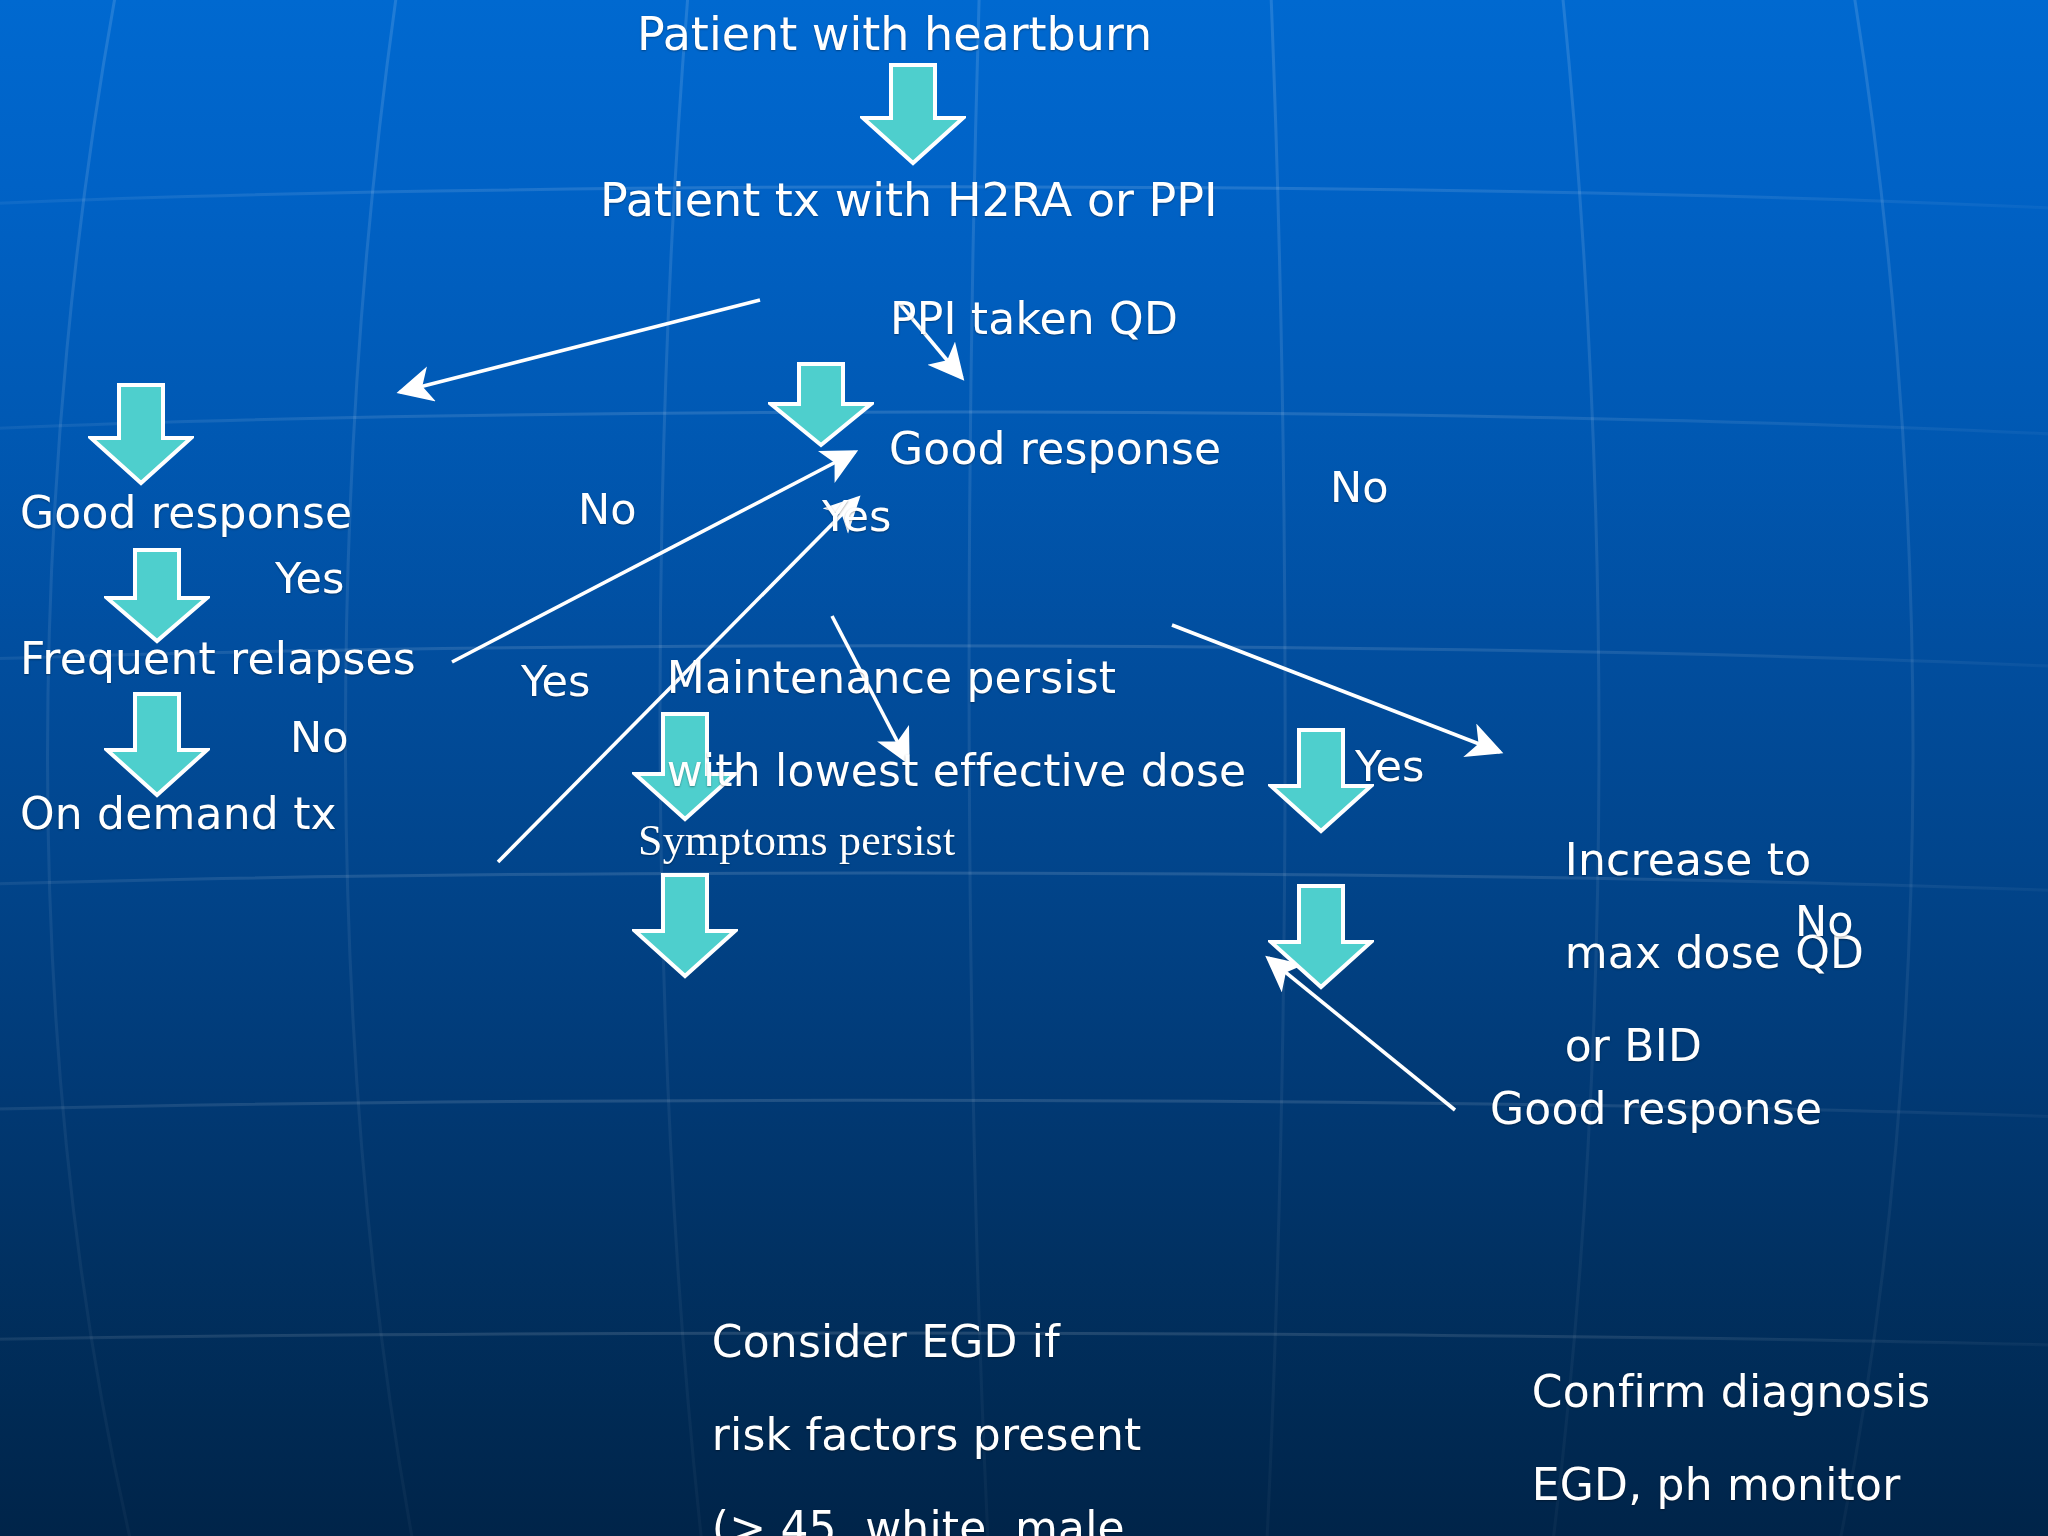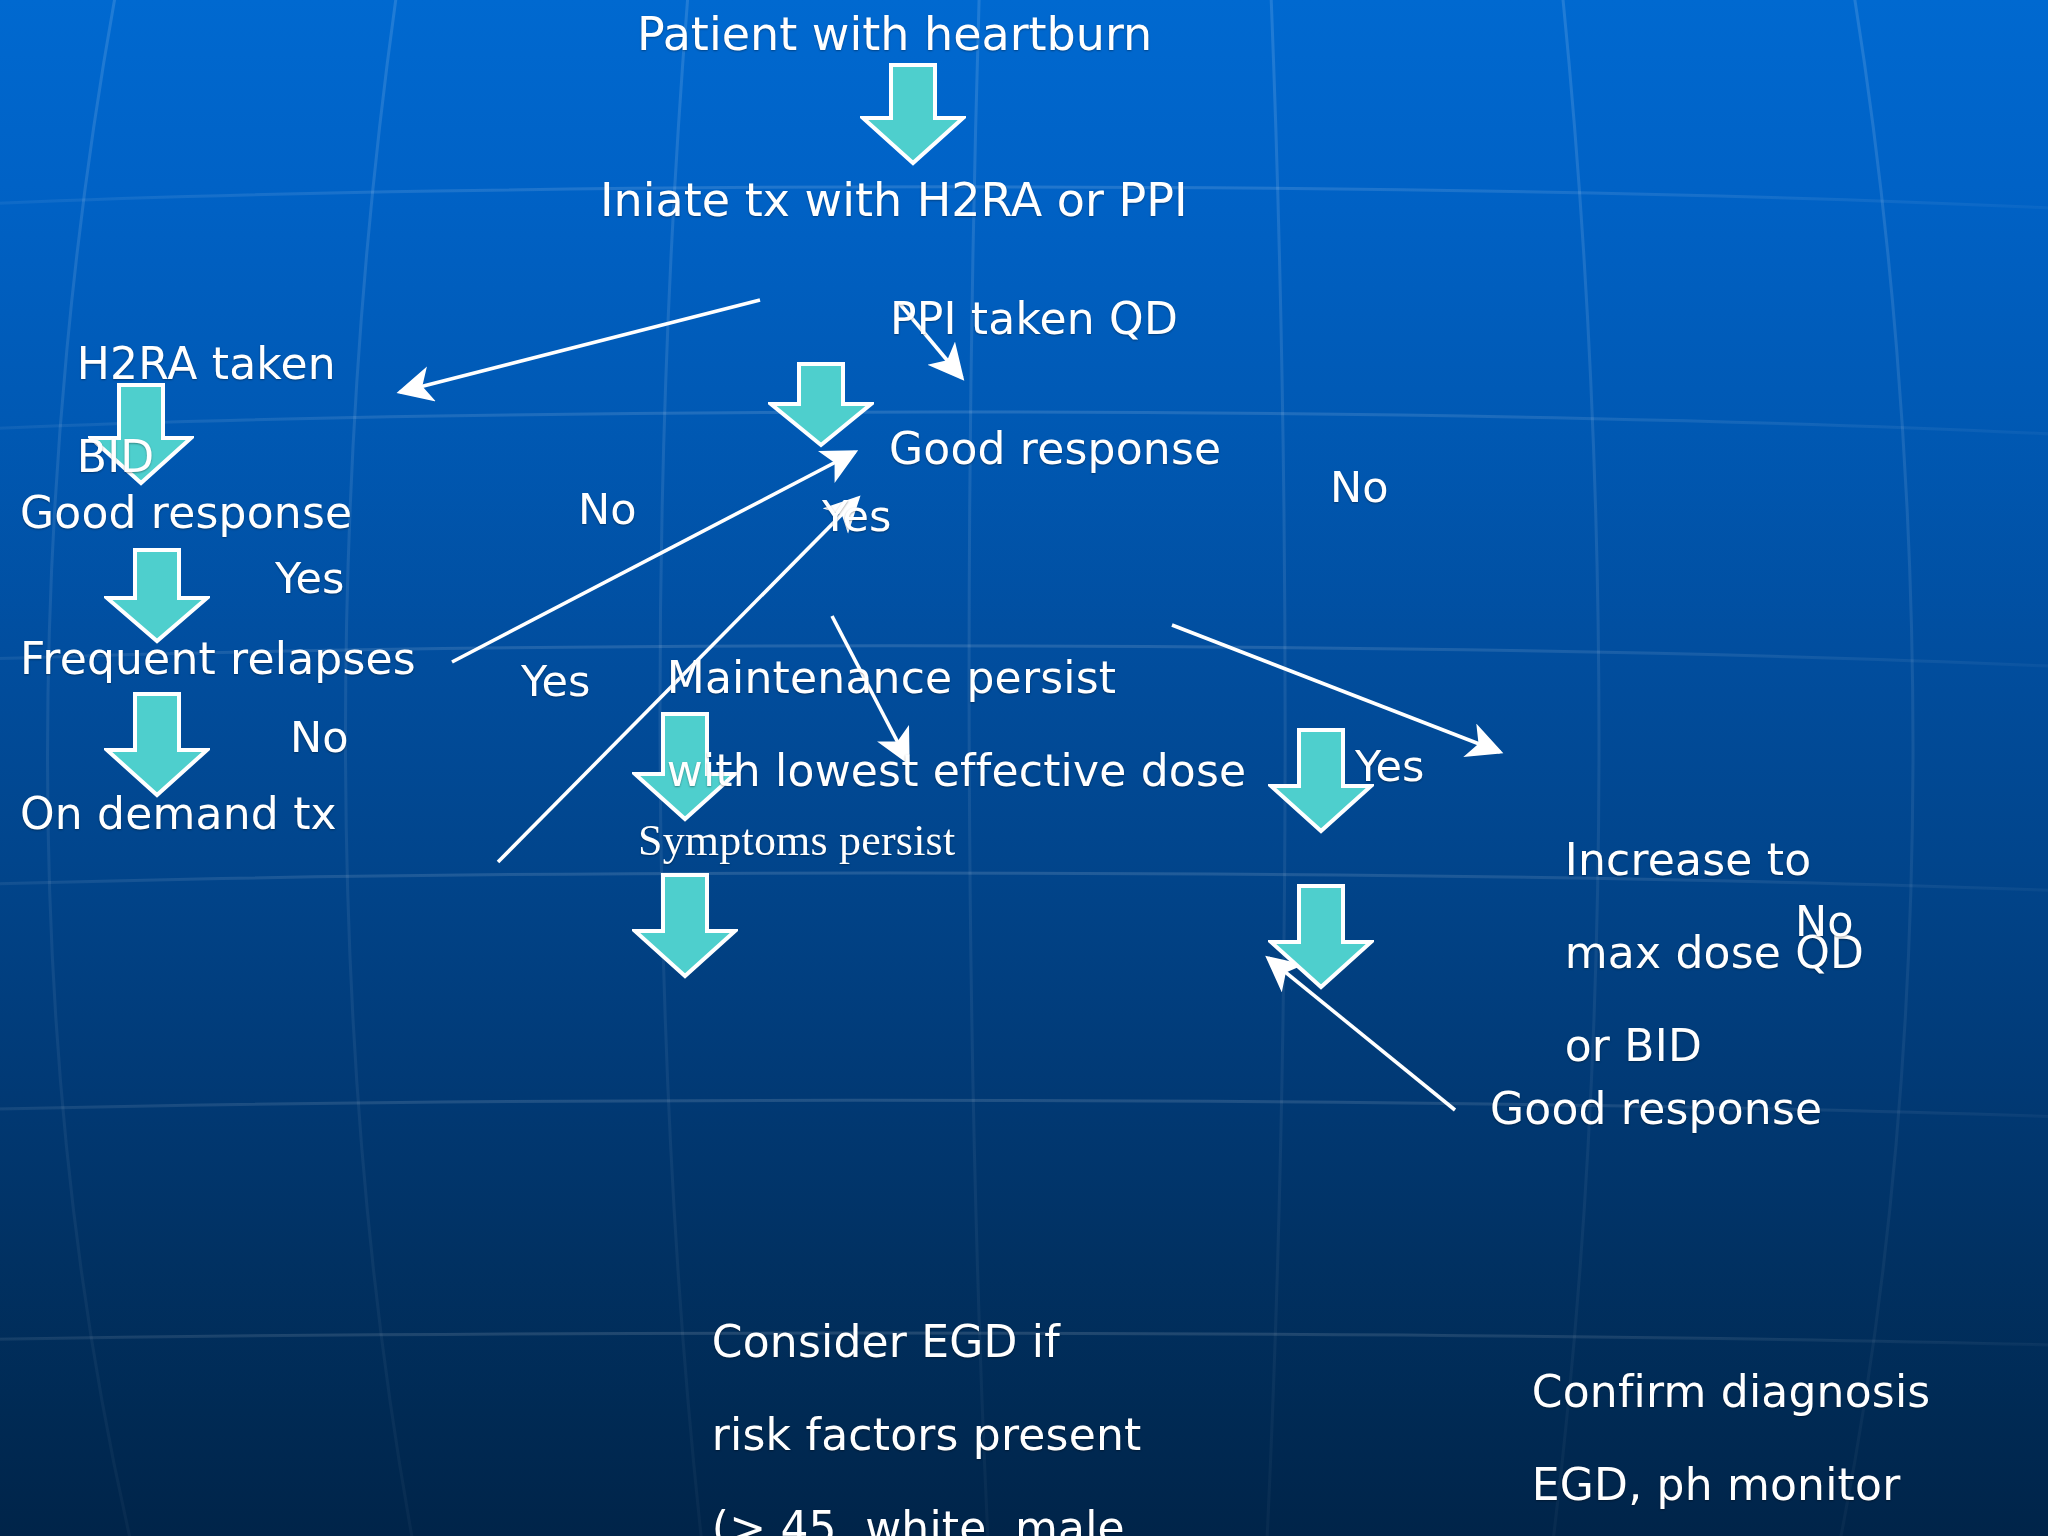--- a/index.html
+++ b/index.html
@@ -147,26 +147,22 @@
   <svg class="blockarrow" style="left:1268px; top:728px; width:106px; height:106px;" viewBox="0 0 106 106">
     <polygon points="31,2 75,2 75,58 103,58 53,103 3,58 31,58" fill="#4ecfcd" stroke="#ffffff" stroke-width="4"></polygon>
   </svg>
 
   <svg class="blockarrow" style="left:1268px; top:884px; width:106px; height:106px;" viewBox="0 0 106 106">
     <polygon points="31,2 75,2 75,58 103,58 53,103 3,58 31,58" fill="#4ecfcd" stroke="#ffffff" stroke-width="4"></polygon>
   </svg>
 
   <div class="title" style="left:637px; top:10px;">Patient with heartburn</div>
 
-  <div class="title" style="left:600px; top:176px;">Iniate tx with H2RA or PPI</div>
-
-  <div class="node" style="left:20px; top:294px;">
-    <span>H2RA taken</span><br>
-    <span>BID</span>
-  </div>
+  <div class="title" style="left:600px; top:176px;">Patient tx with H2RA or PPI</div>
+
 
   <div class="node" style="left:890px; top:296px;">PPI taken QD</div>
 
   <div class="node" style="left:20px; top:490px;">Good response</div>
 
   <div class="node" style="left:20px; top:636px;">Frequent relapses</div>
 
   <div class="node" style="left:20px; top:791px;">On demand tx</div>
 
   <div class="node" style="left:889px; top:426px;">Good response</div>

